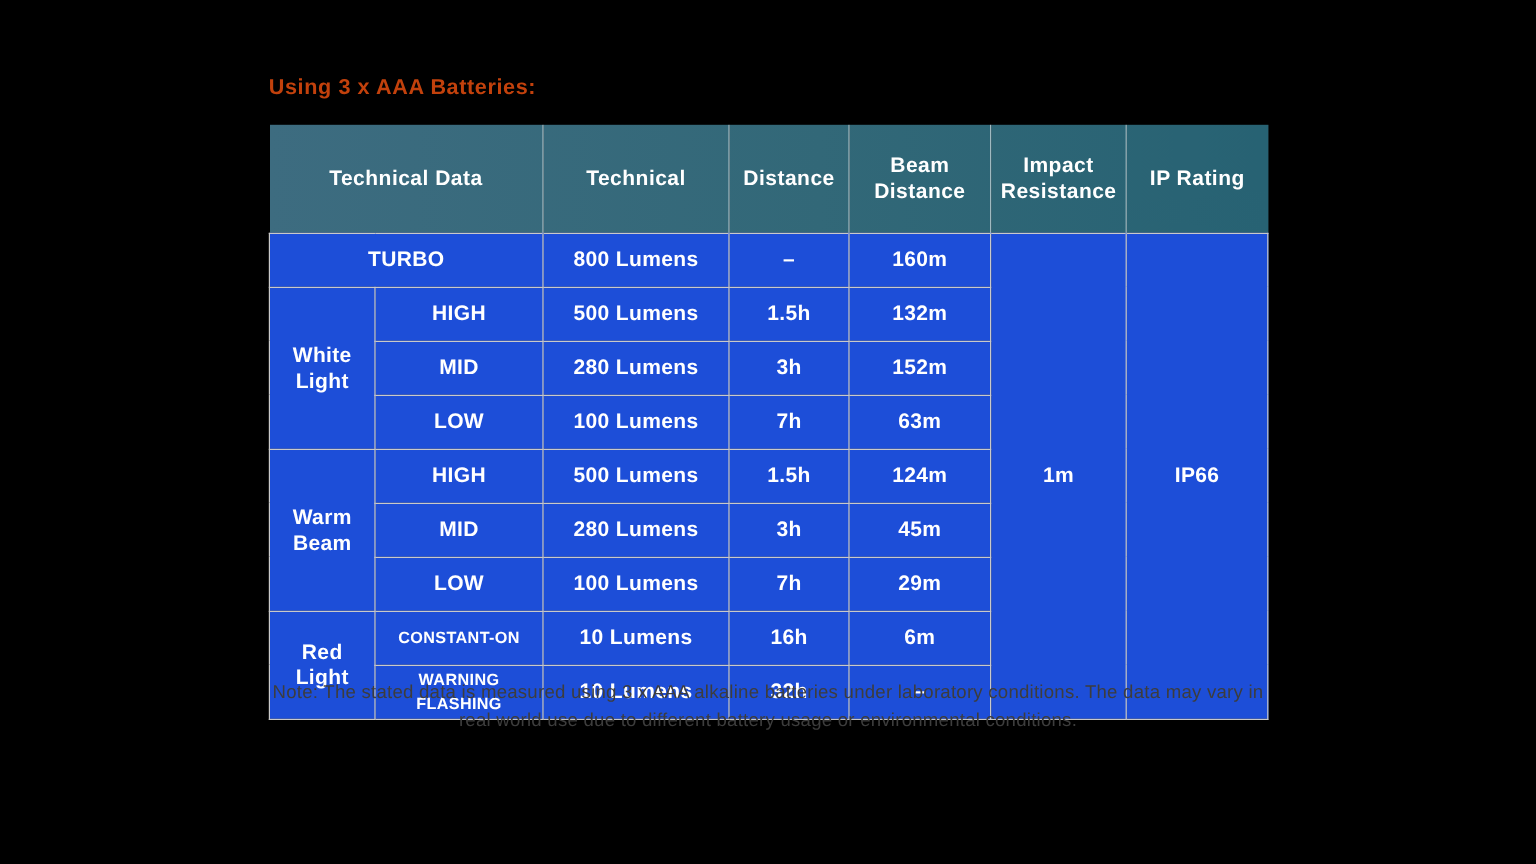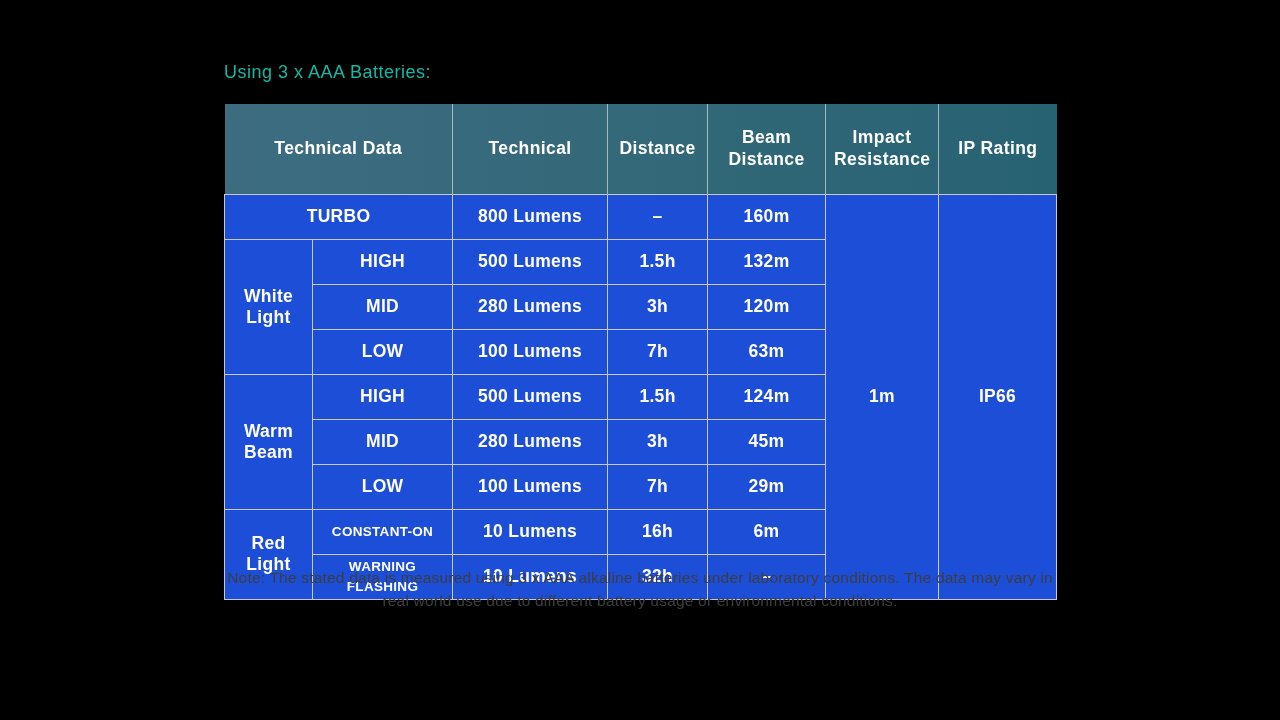--- a/index.html
+++ b/index.html
@@ -13,23 +13,23 @@
     width: 1280px;
     height: 720px;
     background: #000;
     overflow: hidden;
   }
   .title {
     position: absolute;
     left: 224px;
     top: 62px;
     margin: 0;
-    color: #14b8a6;
+    color: #c2410c;
     font-size: 18px;
-    font-weight: normal;
+    font-weight: bold;
     letter-spacing: 0.5px;
   }
   table.spec-table {
     position: absolute;
     left: 224px;
     top: 104px;
     width: 832px;
     border-collapse: collapse;
     table-layout: fixed;
     color: #ffffff;
@@ -120,21 +120,21 @@
         <td rowspan="3">White Light</td>
         <td>HIGH</td>
         <td>500 Lumens</td>
         <td>1.5h</td>
         <td>132m</td>
       </tr>
       <tr>
         <td>MID</td>
         <td>280 Lumens</td>
         <td>3h</td>
-        <td>120m</td>
+        <td>152m</td>
       </tr>
       <tr>
         <td>LOW</td>
         <td>100 Lumens</td>
         <td>7h</td>
         <td>63m</td>
       </tr>
       <tr>
         <td rowspan="3">Warm Beam</td>
         <td>HIGH</td>

